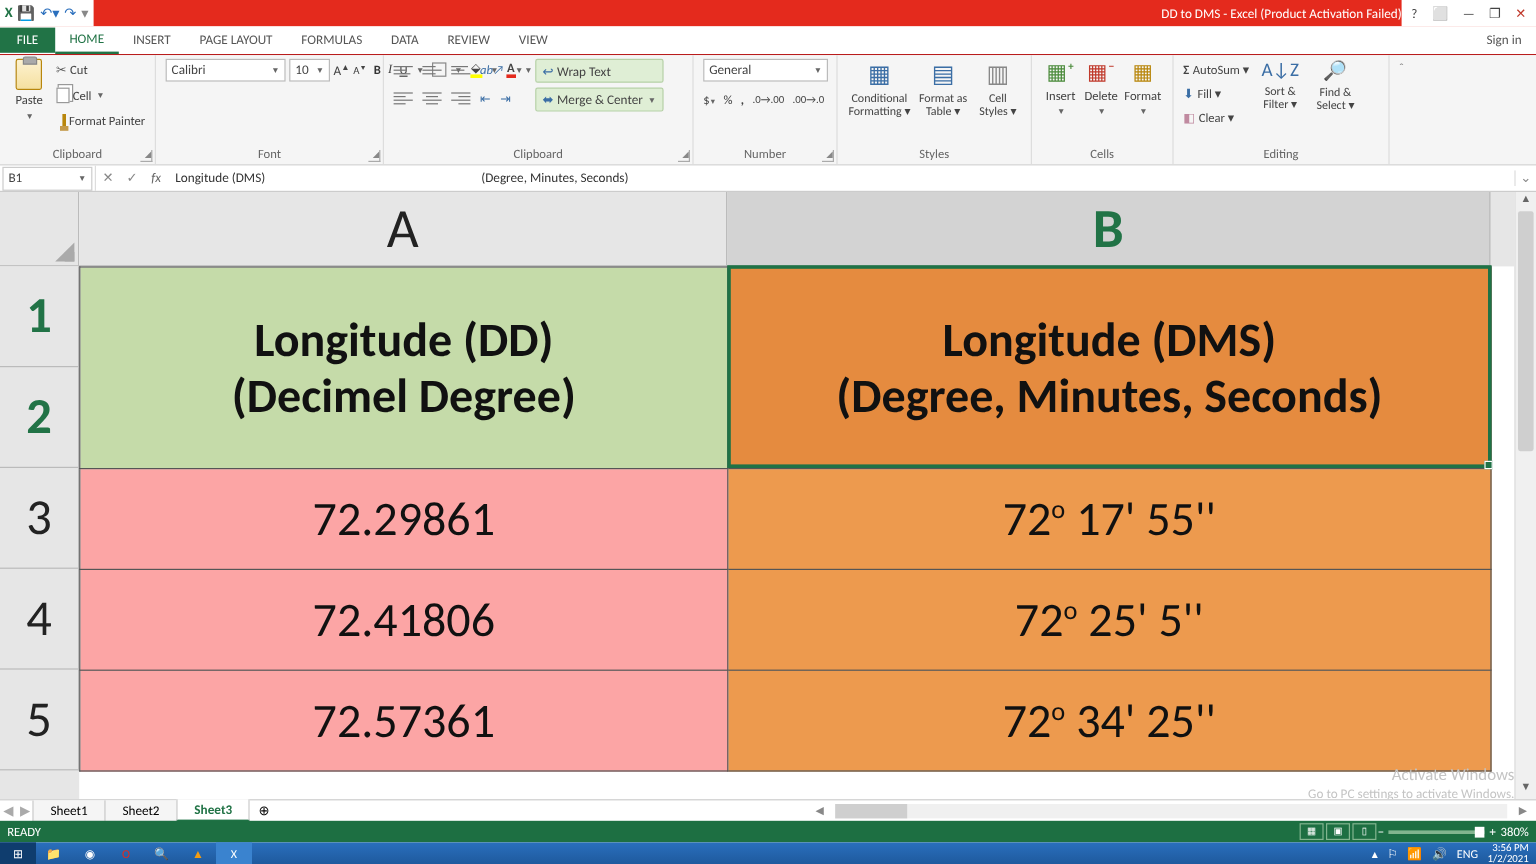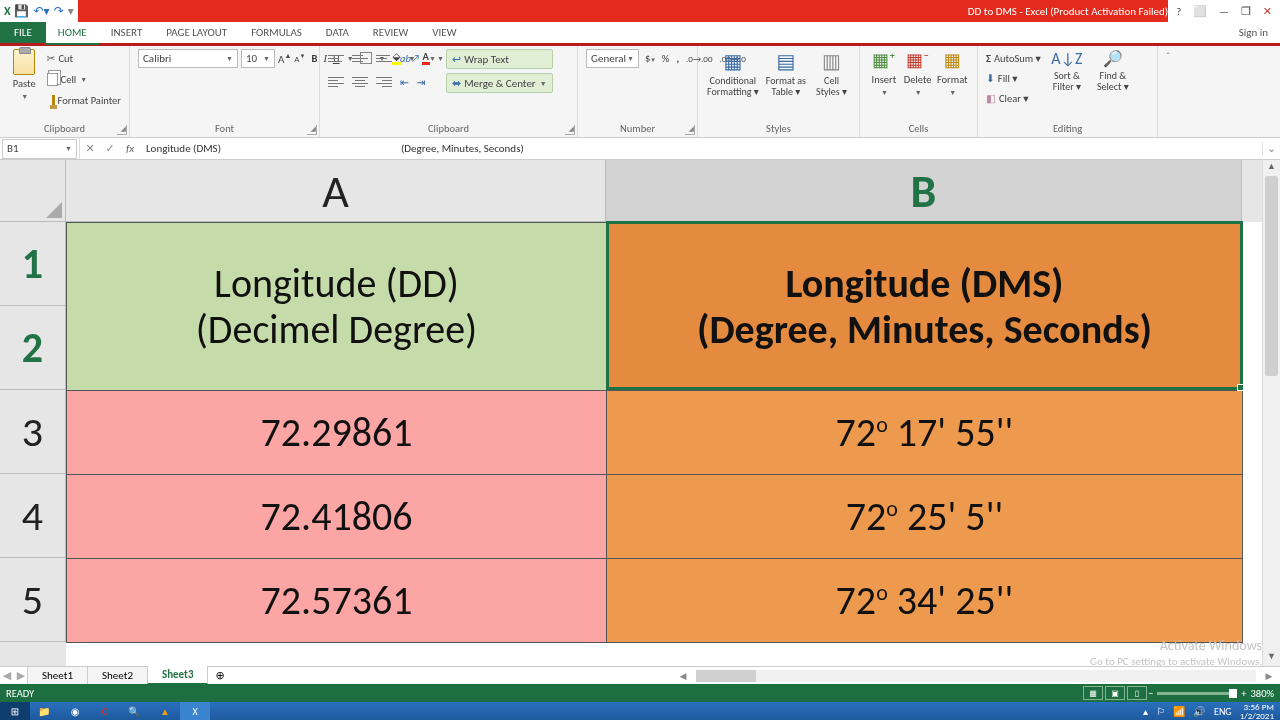--- a/index.html
+++ b/index.html
@@ -7,21 +7,21 @@
 
 
 .titlebar { height:22px; background:#e42a1d; display:flex; align-items:center; color:#fff; font-size:11px; }
 .titlebar .qat { display:flex; align-items:center; gap:4px; padding:0 4px; background:#fff; height:100%;}
 .titlebar .qat span {color:#217346; font-size:12px;}
 .titlebar .excel-ico{color:#217346;font-weight:bold}
 .titlebar .title{flex:1;text-align:right;color:#fff}
 .titlebar .winbtn{display:flex;gap:12px;padding:0 8px;color:#444;background:#fff;height:100%;align-items:center}
 
 
-.tabs-row{height:24px;background:#fff;display:flex;align-items:flex-start;border-bottom:3px solid #b91c1c;font-size:11px}
+.tabs-row{height:24px;background:#fff;display:flex;align-items:center;border-bottom:1px solid #b91c1c;font-size:11px}
 .tab{padding:4px 12px;color:#555;cursor:pointer}
 .tab.file{background:#217346;color:#fff;padding:4px 14px}
 .tab.active{color:#217346;border-bottom:2px solid #217346;font-weight:400}
 .signin{margin-left:auto;padding:4px 12px;color:#555}
 
 
 .ribbon{height:92px;background:#f5f5f5;display:flex;border-bottom:1px solid #ccc;font-size:10.5px;color:#444}
 .grp{border-right:1px solid #ddd;padding:3px 8px 2px;display:flex;flex-direction:column;justify-content:space-between;position:relative}
 .grp .lbl{text-align:center;color:#666;font-size:10.5px;padding-top:2px}
 .grp .body{flex:1;display:flex;align-items:flex-start;gap:6px}
@@ -74,21 +74,21 @@
 .colhdr .ch{display:flex;align-items:center;justify-content:center;font-family:Calibri;font-size:46px;color:#222;border-right:1px solid #bbb;border-bottom:1px solid #bbb}
 .colhdr .ch.sel{background:#d3d3d3;font-weight:bold;color:#217346}
 .rowhdr{position:absolute;top:62px;left:0;width:66px;bottom:0;background:#e6e6e6}
 .rowhdr .rh{display:flex;align-items:center;justify-content:center;font-family:Calibri;font-size:42px;color:#222;border-bottom:1px solid #bbb;border-right:1px solid #bbb;height:84px}
 .rowhdr .rh.sel{color:#217346;font-weight:bold}
 .selectall{position:absolute;top:0;left:0;width:66px;height:62px;background:#e6e6e6;border-right:1px solid #bbb;border-bottom:1px solid #bbb}
 .selectall:after{content:"";position:absolute;right:3px;bottom:3px;border:8px solid transparent;border-right-color:#aaa;border-bottom-color:#aaa}
 .cells-area{position:absolute;top:62px;left:66px;right:0;bottom:0}
 .tbl{position:absolute;top:0;left:0;border-collapse:collapse}
 .tbl td{border:1px solid #555;font-family:Calibri;font-size:40px;text-align:center;height:84px;padding:0 10px;vertical-align:middle;color:#111}
-.tbl td.hdr-a{background:#c5dba9;font-weight:normal;font-size:40px}
+.tbl td.hdr-a{background:#c5dba9;font-weight:bold;font-size:40px}
 .tbl td.hdr-b{background:#e58b3f;font-weight:bold;font-size:40px}
 .tbl td.dat-a{background:#fca5a5}
 .tbl td.dat-b{background:#ed9a4e}
 .tbl td .sup{font-size:22px;vertical-align:super}
 .tbl .merged{height:168px;line-height:1.15}
 
 .sel-outline{position:absolute;border:3px solid #1f7246;pointer-events:none}
 .sel-handle{position:absolute;right:-4px;bottom:-4px;width:7px;height:7px;background:#1f7246;border:1px solid #fff}
 
 
@@ -271,21 +271,21 @@
             <span>Merge &amp; Center</span>
             <span class="dd">▼</span>
           </div>
       </div>
     </div>
     <div class="lbl">Clipboard</div>
     <div class="dlauncher">◢</div>
   </div>
 
   <div class="grp" style="width:120px">
-    <div class="body num-body" style="flex-direction:row">
+    <div class="body num-body" style="flex-direction:column">
       <div class="selbox" style="width:104px">
           <span>General</span>
           <span class="dd" style="margin-left:auto">▼</span>
         </div>
       <div class="row" style="gap:7px">
         <span>$<span class="dd">▾</span></span>
         <span>%</span>
         <span style="font-weight:bold">,</span>
         <span style="font-size:9px">.0→.00</span>
         <span style="font-size:9px">.00→.0</span>

